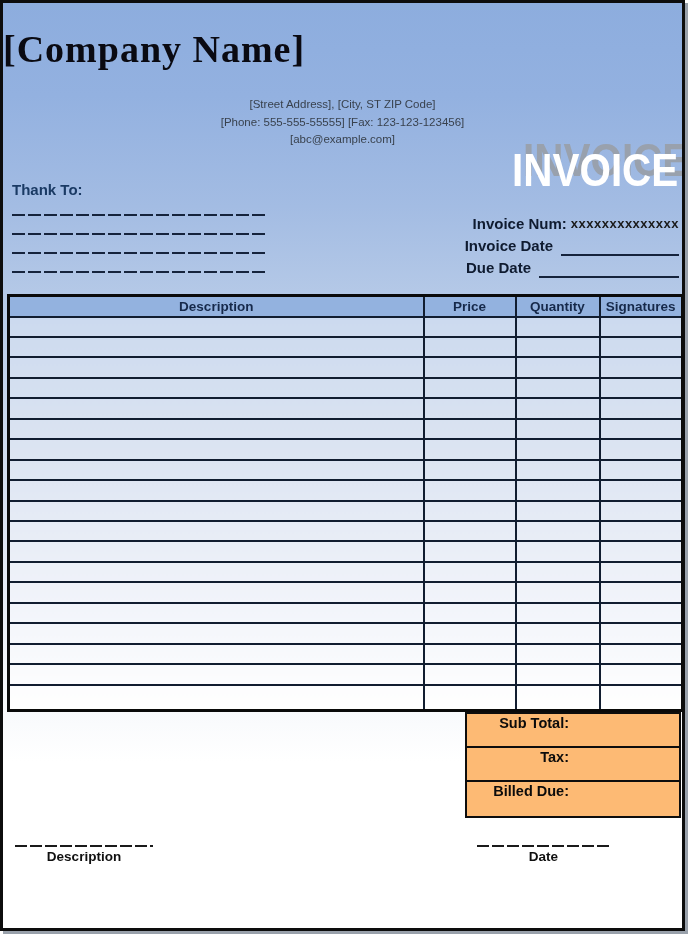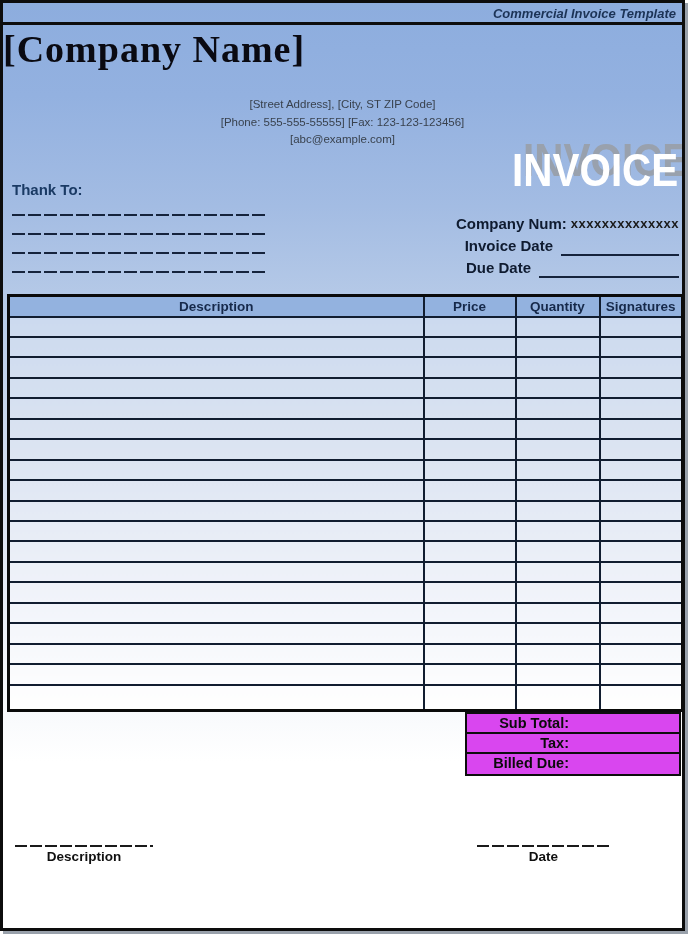--- a/index.html
+++ b/index.html
@@ -75,21 +75,21 @@
   table.items th {
     background:#93b2df; font-size:13.5px; font-weight:bold; color:#16294a; 
   }
   .col-desc { width:415px; } .col-price { width:92px; } .col-qty { width:84px; } .col-ext { width:83px; }
 
   
   .totals {
     position:absolute; left:462px; top:709px; width:216px;
     border:2px solid #0d0d0d; background:#ffffff;
   }
-  .totals-row { display:flex; height:20px; border-bottom:2px solid #0d0d0d; background:#d946ef; }
+  .totals-row { display:flex; height:34px; border-bottom:2px solid #0d0d0d; background:#fdba74; }
   .totals-row:last-child { border-bottom:none; }
   .t-label { width:102px; text-align:right; font-size:14.5px; font-weight:bold; color:#0b0b0b; line-height:19px; }
   .t-value { flex:1; }
 
   
   .sig-line { position:absolute; height:2px;
     background:repeating-linear-gradient(90deg, #1a1a1a 0 12px, rgba(0,0,0,0) 12px 15px); }
   .sig-line.left  { left:12px;  top:842px; width:138px; }
   .sig-line.right { left:474px; top:842px; width:133px; }
   .sig-label { position:absolute; top:846px; font-size:13.5px; font-weight:bold; color:#101010; text-align:center; }
@@ -99,23 +99,20 @@
   .footer {
     position:absolute; left:0; right:0; top:900px; text-align:center;
     font-size:15px; font-weight:bold; font-style:italic; color:#101010;
   }
 </style>
 </head>
 <body>
 
 <div class="page">
 
-  <div class="top-strip">
-    <span>Commercial Invoice Template</span>
-  </div>
 
   <div class="company">[Company Name]</div>
 
   <div class="address">
     <div>[Street Address], [City, ST ZIP Code]</div>
     <div>[Phone: 555-555-55555] [Fax: 123-123-123456]</div>
     <div>[abc@example.com]</div>
   </div>
 
   <div class="watermark">
@@ -126,21 +123,21 @@
   <div class="billed-to">Thank To:</div>
   <div class="billed-lines">
       <div class="fill-line"></div>
       <div class="fill-line"></div>
       <div class="fill-line"></div>
       <div class="fill-line"></div>
     </div>
 
   <div class="meta">
     <div class="meta-row">
-      <span class="meta-label">Company Num:</span>
+      <span class="meta-label">Invoice Num:</span>
       <span class="meta-value">xxxxxxxxxxxxxx</span>
     </div>
     <div class="meta-row">
       <span class="meta-label">Invoice Date</span>
       <span class="uline w120"></span>
     </div>
     <div class="meta-row">
       <span class="meta-label">Due Date</span>
       <span class="uline w145"></span>
     </div>

